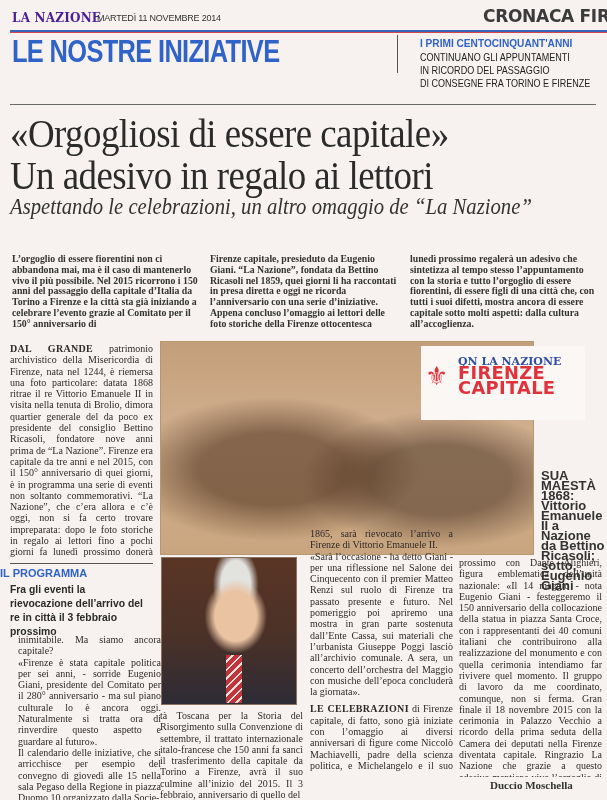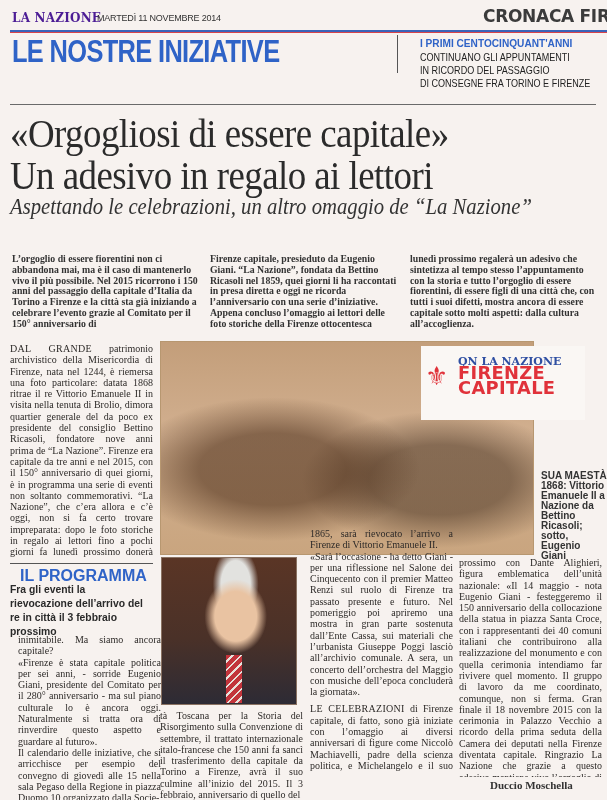--- a/index.html
+++ b/index.html
@@ -21,42 +21,42 @@
   .side-sub { left:420px; top:51px; font-family:"Liberation Sans", sans-serif; font-size:10.5px; line-height:13px; color:#222; white-space:nowrap; transform:scaleX(0.86); transform-origin:left top;}
   .hrule { left:10px; top:104px; width:586px; height:1px; background:#6a6a6a; }
   
   .h1 { left:10px; top:112px; font-family:"Liberation Serif", serif; font-size:41px; line-height:42px; color:#2b2b2b; white-space:nowrap; letter-spacing:-0.6px; transform:scaleX(0.9); transform-origin:left top;}
   .deck { left:10px; top:194px; font-family:"Liberation Serif", serif; font-style:italic; font-size:23px; color:#333; white-space:nowrap; transform:scaleX(0.9); transform-origin:left top; }
   
   .intro { top:254px; font-family:"Liberation Serif", serif; font-weight:bold; font-size:9.8px; line-height:10.8px; color:#333; }
   
   .col { font-family:"Liberation Serif", serif; font-size:10px; line-height:11.3px; color:#2d2a28; text-align:justify; }
   .col p { margin:0; text-indent:0; }
-  .lead { font-weight:normal; letter-spacing:0.3px; }
+  .lead { font-weight:bold; letter-spacing:0.3px; }
   
   .photo1 { left:160px; top:341px; width:372px; height:212px;
     background:
       radial-gradient(ellipse at 30% 60%, rgba(70,40,20,0.55) 0 20%, transparent 40%),
       radial-gradient(ellipse at 75% 65%, rgba(60,40,25,0.5) 0 18%, transparent 35%),
       linear-gradient(180deg,#c39e7a 0%,#d2b090 45%,#c9a57f 100%);
     border:1px solid #b79770; }
   .logo-box { left:421px; top:346px; width:164px; height:74px; background:#faf7f4; }
   .qn { left:458px; top:355px; font-family:"DejaVu Serif", serif; font-weight:bold; font-size:11px; color:#2f4fa2; white-space:nowrap;}
   .fz { left:458px; top:366px; font-family:"DejaVu Sans", sans-serif; font-weight:bold; font-size:17px; line-height:15px; color:#e0323a; letter-spacing:0.3px; transform:scaleX(1.05); transform-origin:left top;}
   .lily { left:425px; top:362px; font-size:26px; color:#e0323a; line-height:30px; }
-  .caption { left:541px; top:471px; font-family:"Liberation Sans", sans-serif; font-weight:bold; font-size:10px; line-height:10px; color:#333; width:66px; }
+  .caption { left:541px; top:471px; font-family:"Liberation Sans", sans-serif; font-weight:bold; font-size:13px; line-height:10px; color:#333; width:66px; }
   .caption .cap-head { color:#333; }
   .photo2 { left:161px; top:557px; width:134px; height:146px; background:
       radial-gradient(ellipse at 55% 40%, #e9c3a2 0 20%, transparent 30%),
       radial-gradient(ellipse at 55% 18%, #e2e2df 0 14%, transparent 22%),
       linear-gradient(180deg,#5a3525 0%,#4a3128 55%,#2d2b35 100%);
     border:1px solid #8a7262;}
   .tie { left:226px; top:655px; width:16px; height:48px; background:repeating-linear-gradient(135deg,#c2343b 0 4px,#e8e2dc 4px 6px); }
   .prog-rule { left:10px; top:563px; width:143px; height:1px; background:#555; }
-  .prog-kicker { left:20px; top:567px; font-family:"Liberation Sans", sans-serif; font-weight:bold; font-size:16px; color:#2f63c7; }
+  .prog-kicker { left:0; top:567px; font-family:"Liberation Sans", sans-serif; font-weight:bold; font-size:11px; color:#2f63c7; }
   .prog-title { left:10px; top:582px; font-family:"Liberation Sans", sans-serif; font-weight:bold; font-size:11.5px; line-height:14px; color:#2a2a2a; width:150px; transform:scaleX(0.9); transform-origin:left top;}
   .sig { left:490px; top:779px; font-family:"Liberation Serif", serif; font-weight:bold; font-size:11px; color:#333; }
 </style>
 </head>
 <body>
 
 <div class="abs masthead">LA NAZIONE</div>
 <div class="abs date">MARTEDÌ 11 NOVEMBRE 2014</div>
 <div class="abs section">CRONACA FIR</div>
 <div class="abs rule-blue"></div>

